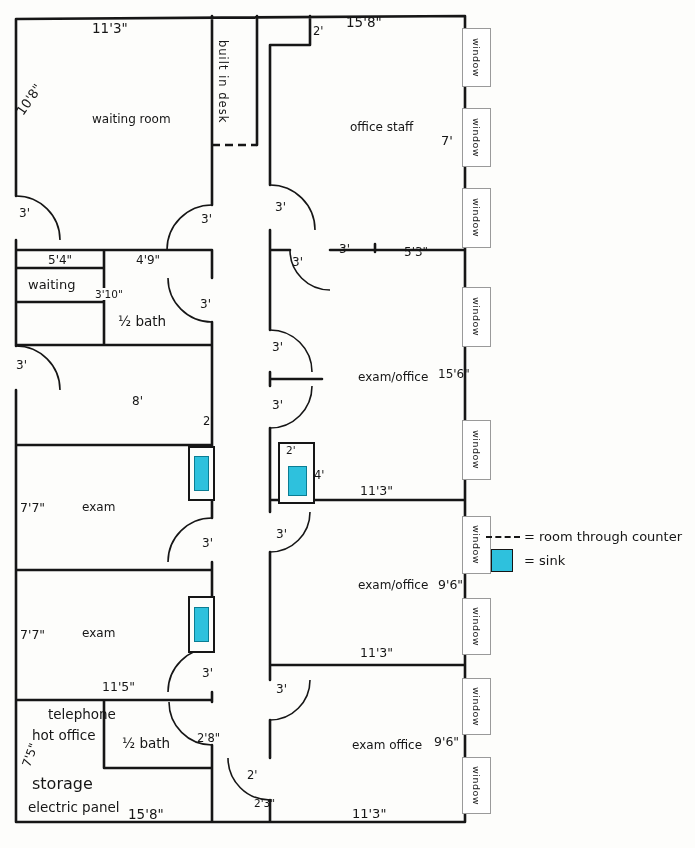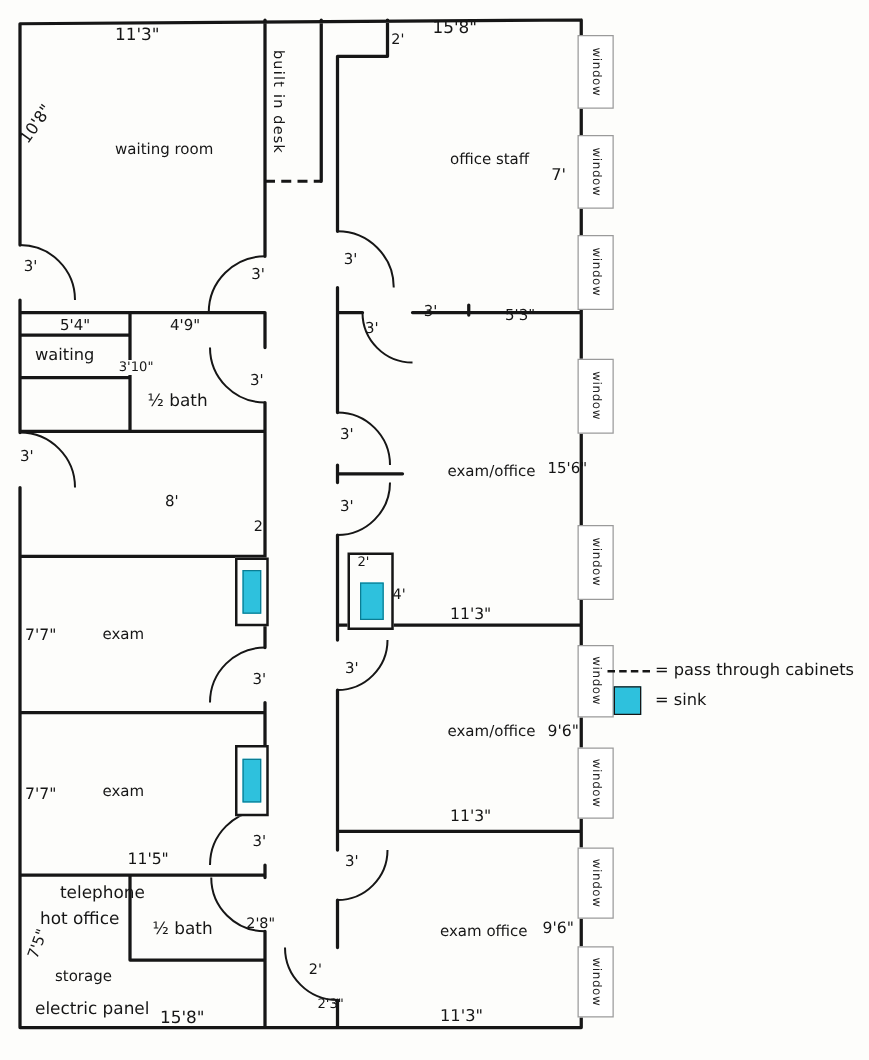--- a/index.html
+++ b/index.html
@@ -96,31 +96,31 @@
   <div class="sink-cab" style="left:188px;top:596px;width:23px;height:53px">
     <div class="sink" style="left:4px;top:9px;width:13px;height:33px"></div>
   </div>
   <div class="sink-cab" style="left:278px;top:442px;width:33px;height:58px">
     <div class="sink" style="left:8px;top:22px;width:17px;height:28px"></div>
   </div>
 
 
   <div class="abs lbl" style="left:92px;top:112px">waiting room</div>
   <div class="abs vert" style="left:216px;top:40px;font-size:11.5px">built in desk</div>
-  <div class="abs lbl" style="left:360px;top:120px">office staff</div>
+  <div class="abs lbl" style="left:350px;top:120px">office staff</div>
   <div class="abs" style="left:28px;top:277px;font-size:13px">waiting</div>
   <div class="abs" style="left:118px;top:313px;font-size:13.5px">½ bath</div>
   <div class="abs lbl" style="left:358px;top:370px">exam/office</div>
   <div class="abs lbl" style="left:82px;top:500px">exam</div>
   <div class="abs lbl" style="left:358px;top:578px">exam/office</div>
   <div class="abs lbl" style="left:82px;top:626px">exam</div>
   <div class="abs" style="left:48px;top:706px;font-size:13.5px">telephone</div>
   <div class="abs" style="left:32px;top:727px;font-size:13.5px">hot office</div>
   <div class="abs" style="left:122px;top:735px;font-size:13.5px">½ bath</div>
-  <div class="abs" style="left:44px;top:774px;font-size:12px">storage</div>
+  <div class="abs" style="left:32px;top:774px;font-size:16px">storage</div>
   <div class="abs" style="left:28px;top:799px;font-size:13.5px">electric panel</div>
   <div class="abs lbl" style="left:352px;top:738px">exam office</div>
 
   <div class="abs dim" style="left:92px;top:20px;font-size:13.5px">11'3"</div>
   <div class="abs dim" style="left:12px;top:92px;font-size:13px;transform:rotate(-55deg)">10'8"</div>
   <div class="abs dim" style="left:313px;top:24px;font-size:11.5px">2'</div>
   <div class="abs dim" style="left:346px;top:14px;font-size:13.5px">15'8"</div>
   <div class="abs dim" style="left:441px;top:133px;font-size:13px">7'</div>
   <div class="abs dim" style="left:19px;top:206px">3'</div>
   <div class="abs dim" style="left:201px;top:212px">3'</div>
@@ -152,17 +152,17 @@
   <div class="abs dim" style="left:276px;top:682px">3'</div>
   <div class="abs dim" style="left:197px;top:731px;font-size:11.5px">2'8"</div>
   <div class="abs dim" style="left:18px;top:748px;transform:rotate(-70deg)">7'5"</div>
   <div class="abs dim" style="left:128px;top:806px;font-size:13.5px">15'8"</div>
   <div class="abs dim" style="left:247px;top:768px;font-size:11.5px">2'</div>
   <div class="abs sm" style="left:254px;top:797px">2'3"</div>
   <div class="abs dim" style="left:434px;top:734px;font-size:12.5px">9'6"</div>
   <div class="abs dim" style="left:352px;top:806px;font-size:13px">11'3"</div>
 
   <div class="legend-dash"></div>
-  <div class="legend-text" style="left:524px;top:529px">= pass through cabinets</div>
+  <div class="legend-text" style="left:524px;top:529px">= room through counter</div>
   <div class="legend-swatch"></div>
   <div class="legend-text" style="left:524px;top:553px">= sink</div>
 
 </div>
 
 </body></html>

